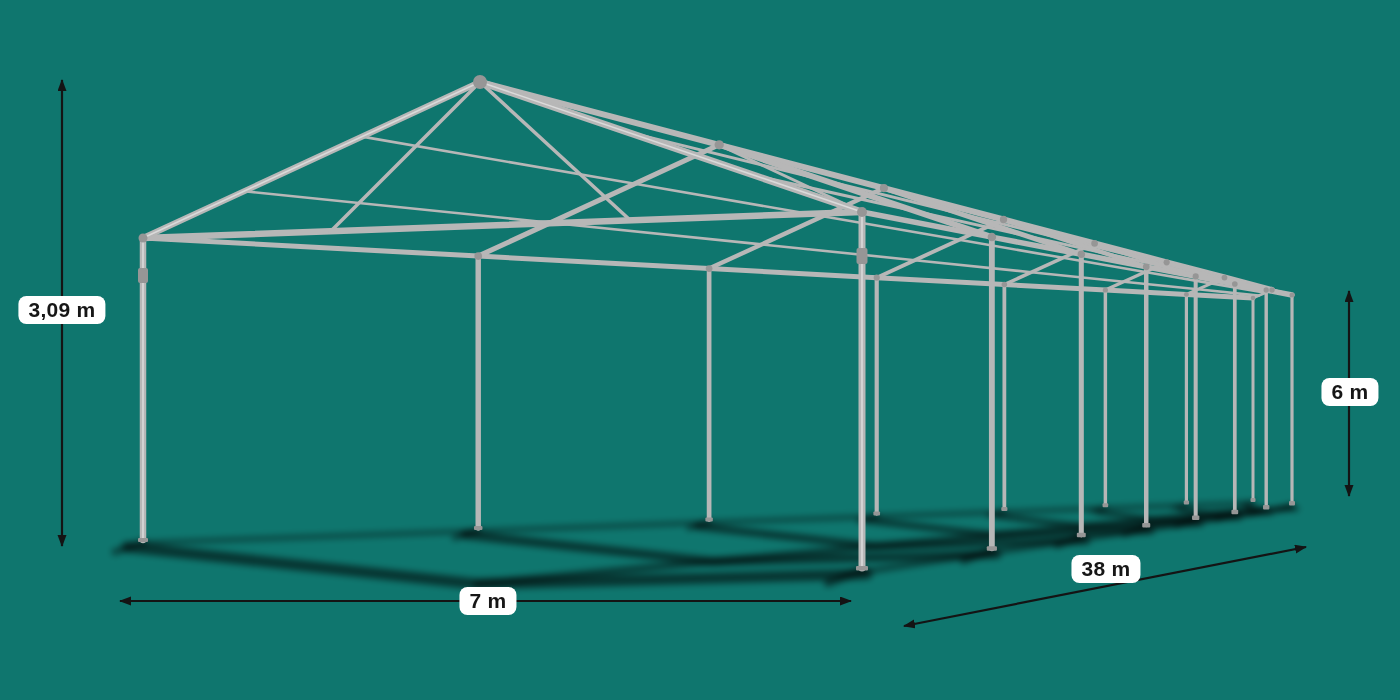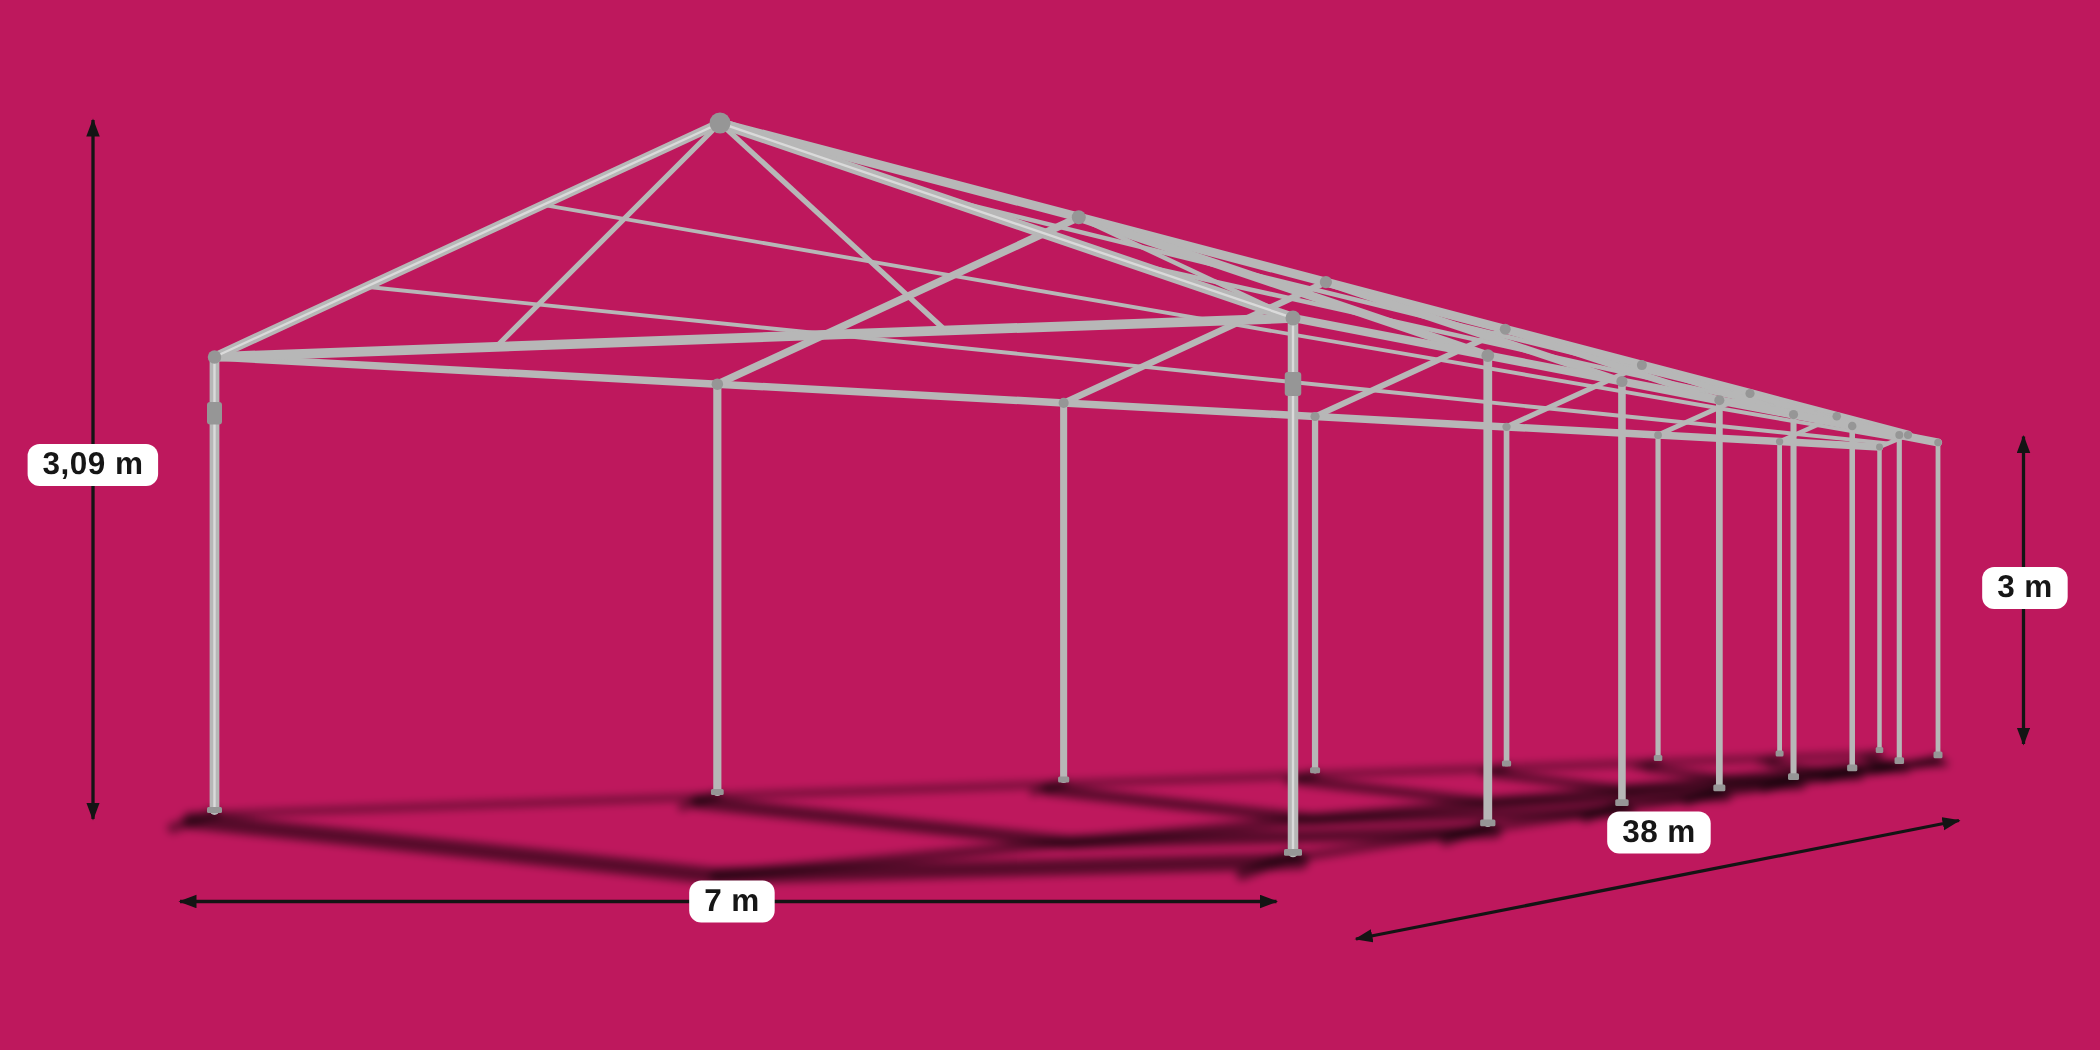--- a/index.html
+++ b/index.html
@@ -1,17 +1,17 @@
 <!DOCTYPE html>
 <html><head>
 <meta charset="utf-8">
 <title>Diagram</title>
 <style>
   html,body{margin:0;padding:0;background:#ffffff;}
-  .stage{position:relative;width:1400px;height:700px;background:#be185d;overflow:hidden;
+  .stage{position:relative;width:1400px;height:700px;background:#0f766e;overflow:hidden;
          font-family:"Liberation Sans",sans-serif;}
   .stage svg{position:absolute;left:0;top:0;}
   .dim-label{position:absolute;transform:translate(-50%,-50%);background:#ffffff;
              border-radius:8px;padding:2px 10px;font-weight:bold;font-size:21px;
              color:#161616;white-space:nowrap;letter-spacing:.3px;}
   .dim-arrow{stroke-width:2.2;fill:none;}
 </style>
 </head>
 <body>
 
@@ -151,15 +151,15 @@
     <g>
       <line class="dim-arrow" x1="62" y1="80" x2="62" y2="546" marker-start="url(#ah)" marker-end="url(#ah)" stroke="#141414"></line>
       <line class="dim-arrow" x1="120" y1="601" x2="851" y2="601" marker-start="url(#ah)" marker-end="url(#ah)" stroke="#141414"></line>
       <line class="dim-arrow" x1="904" y1="626" x2="1306" y2="547" marker-start="url(#ah)" marker-end="url(#ah)" stroke="#141414"></line>
       <line class="dim-arrow" x1="1349" y1="291" x2="1349" y2="496" marker-start="url(#ah)" marker-end="url(#ah)" stroke="#141414"></line>
     </g>
   </svg>
 
   <div class="dim-label" style="left:62px;top:310px">3,09 m</div>
   <div class="dim-label" style="left:488px;top:601px">7 m</div>
-  <div class="dim-label" style="left:1106px;top:555px">38 m</div>
-  <div class="dim-label" style="left:1350px;top:392px">3 m</div>
+  <div class="dim-label" style="left:1106px;top:569px">38 m</div>
+  <div class="dim-label" style="left:1350px;top:392px">6 m</div>
 </div>
 
 </body></html>

